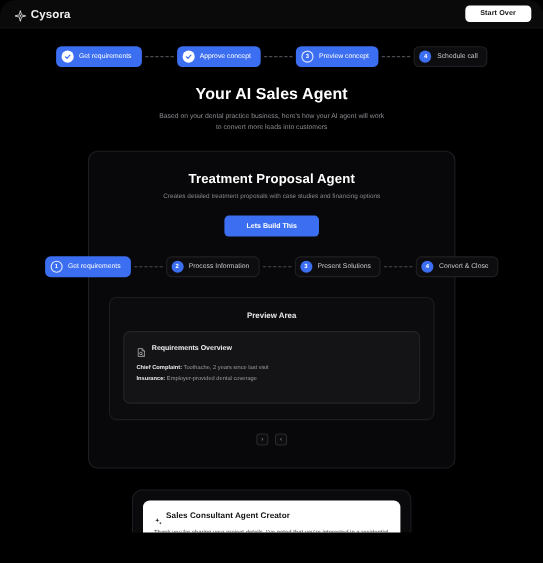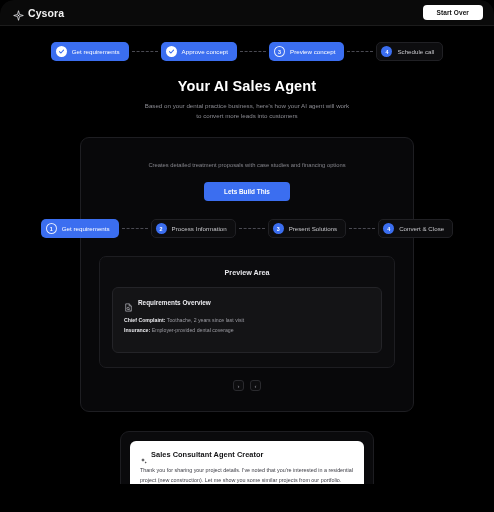--- a/index.html
+++ b/index.html
@@ -235,20 +235,21 @@
         <span class="step-label">Schedule call</span>
       </div>
     </div>
 
     <div class="hero">
       <div class="hero-title">Your AI Sales Agent</div>
       <div class="hero-sub">Based on your dental practice business, here's how your AI agent will work to convert more leads into customers</div>
     </div>
 
     <div class="agent-card">
+      <div class="agent-title">Treatment Proposal Agent</div>
       <div class="agent-sub">Creates detailed treatment proposals with case studies and financing options</div>
       <div class="build-wrap">
         <button class="build-btn">Lets Build This</button>
       </div>
 
       <div class="stepper" style="padding-top:18px;">
         <div class="step active">
           <span class="step-badge">1</span>
           <span class="step-label">Get requirements</span>
         </div>

